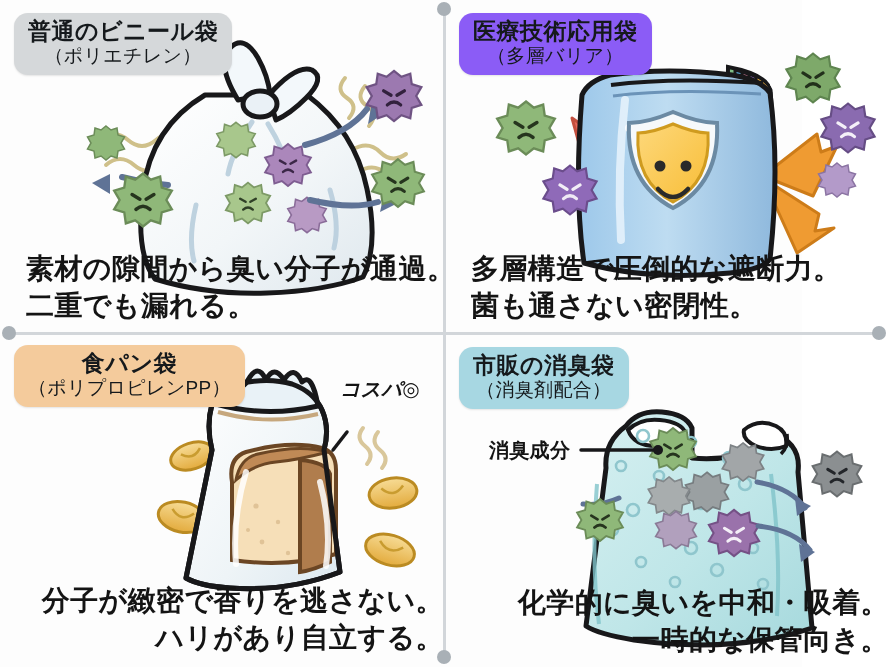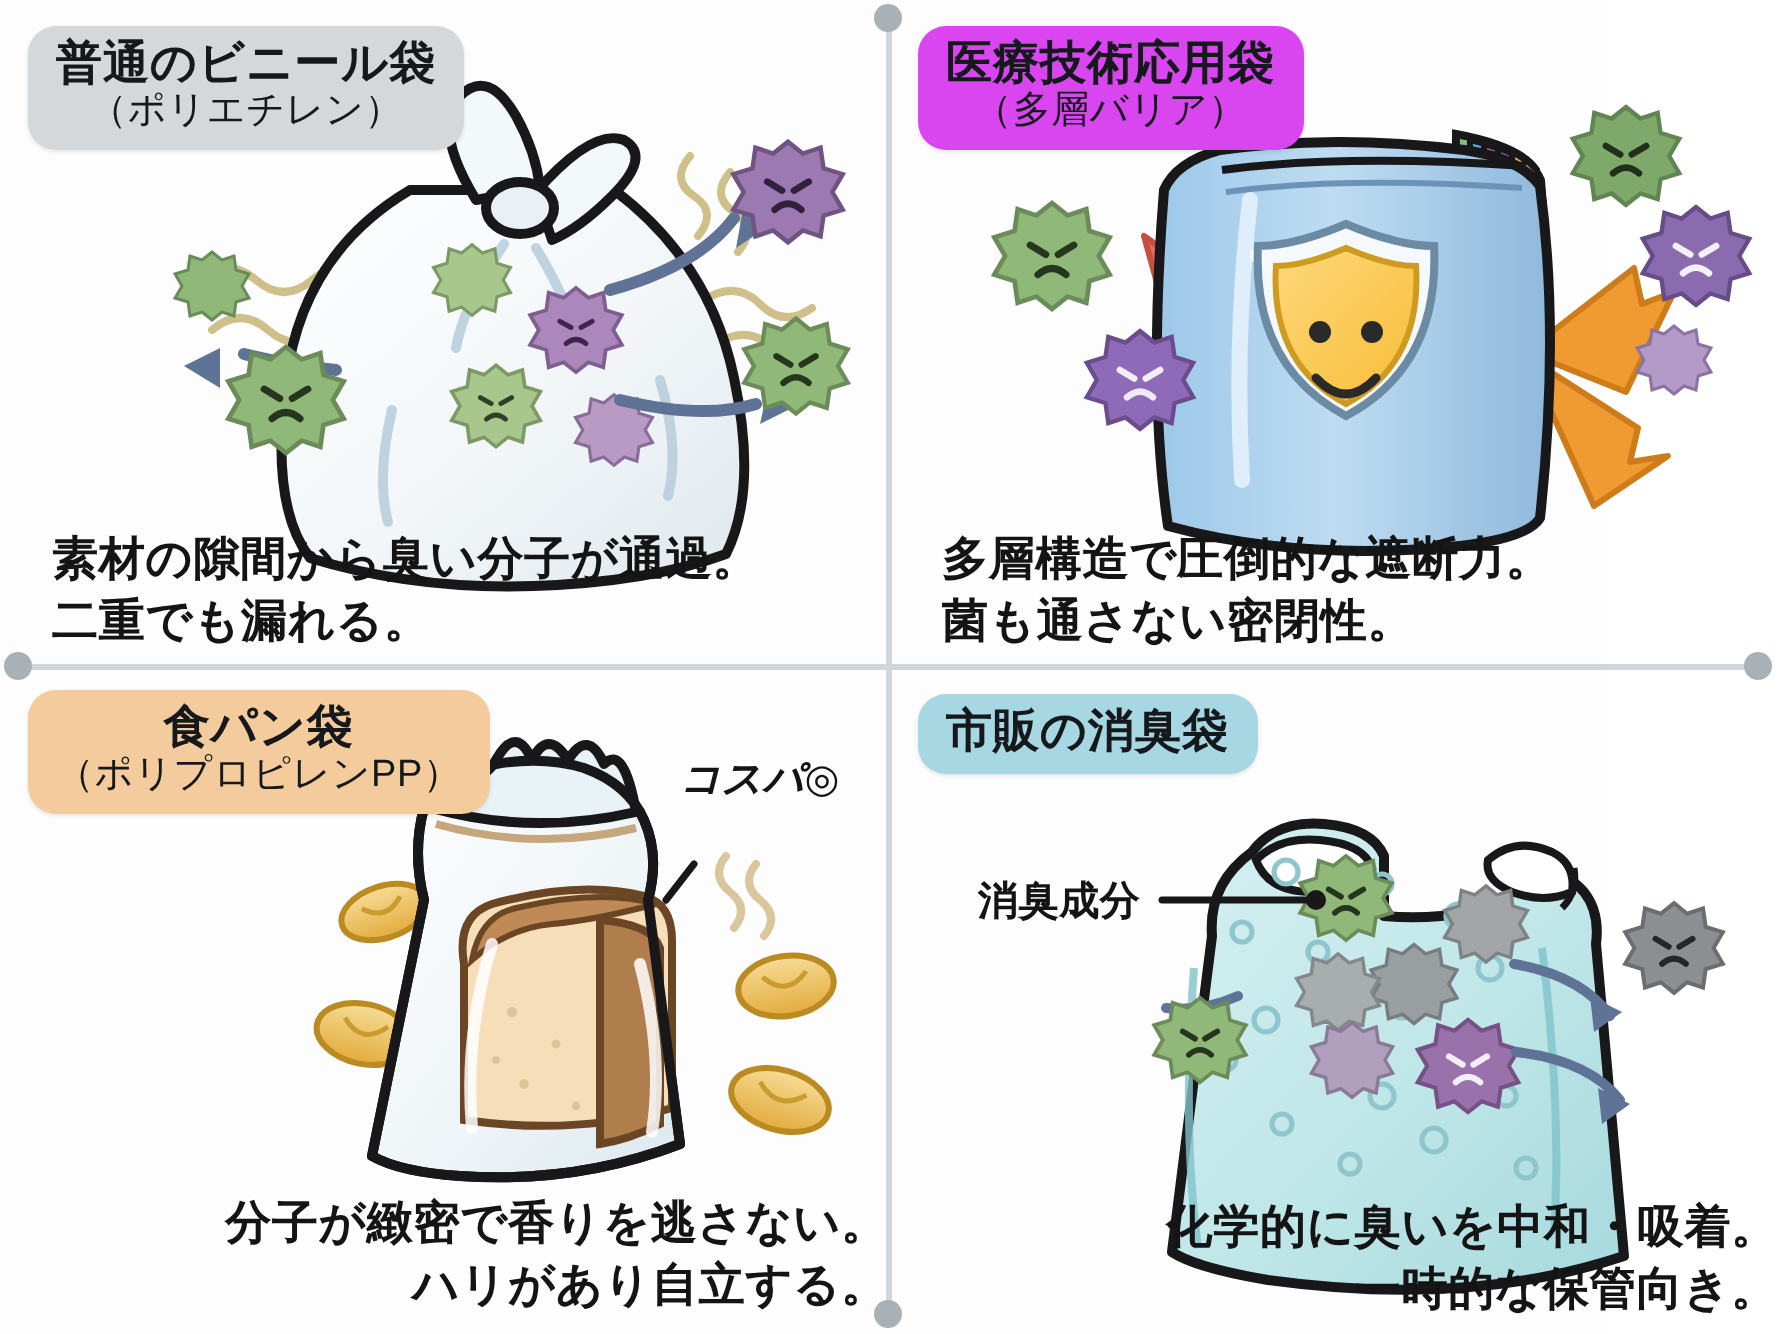--- a/index.html
+++ b/index.html
@@ -32,27 +32,27 @@
     border-radius:14px;
     padding:6px 14px 8px 14px;
     text-align:center;
     z-index:6;
     box-shadow:0 1px 2px rgba(0,0,0,.10);
   }
   .badge .t1{font-size:23px;font-weight:bold;color:#15191c;letter-spacing:.5px;line-height:1.12;white-space:nowrap;}
   .badge .t2{font-size:19px;font-weight:normal;color:#15191c;letter-spacing:.3px;line-height:1.15;white-space:nowrap;}
 
   .b-grey{background:#d5d8da;}
-  .b-yellow{background:#d946ef;}
+  .b-yellow{background:#8b5cf6;}
   .b-orange{background:#f4cb9c;}
   .b-cyan{background:#a7d7e2;}
 
   .caption{
     position:absolute;left:0;width:444px;bottom:8px;
-    font-size:23px;font-weight:bold;color:#141414;
+    font-size:28px;font-weight:bold;color:#141414;
     line-height:1.32;letter-spacing:.4px;
     z-index:6;
   }
   .caption.left{text-align:left;padding-left:26px;box-sizing:border-box;}
   .caption.center{text-align:right;}
   .caption .ln{display:block;white-space:nowrap;}
 
   .art{position:absolute;left:0;top:0;width:444px;height:333px;}
   .annot{position:absolute;font-size:20px;font-weight:bold;color:#141414;white-space:nowrap;z-index:6;letter-spacing:.3px;}
 </style>
@@ -421,20 +421,21 @@
       </g>
 
       <g>
         <path d="M136 116 L208 116" stroke="#18181a" stroke-width="3.5" stroke-linecap="round"></path>
         <circle cx="213" cy="116" r="5" fill="#18181a"></circle>
       </g>
     </svg>
 
     <div class="badge b-cyan">
       <div class="t1">市販の消臭袋</div>
+      <div class="t2">（消臭剤配合）</div>
     </div>
 
     <div class="annot" style="left:44px;top:103px;">消臭成分</div>
 
     <div class="caption center">
       <span class="ln">化学的に臭いを中和・吸着。</span>
       <span class="ln">一時的な保管向き。</span>
     </div>
   </div>
 

